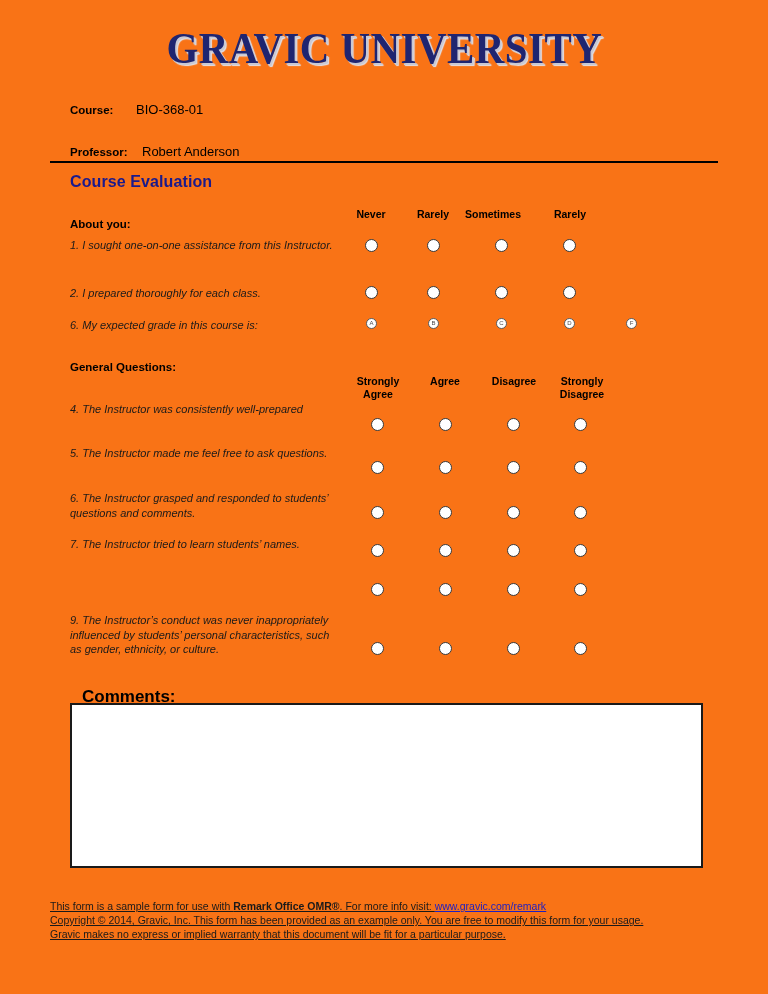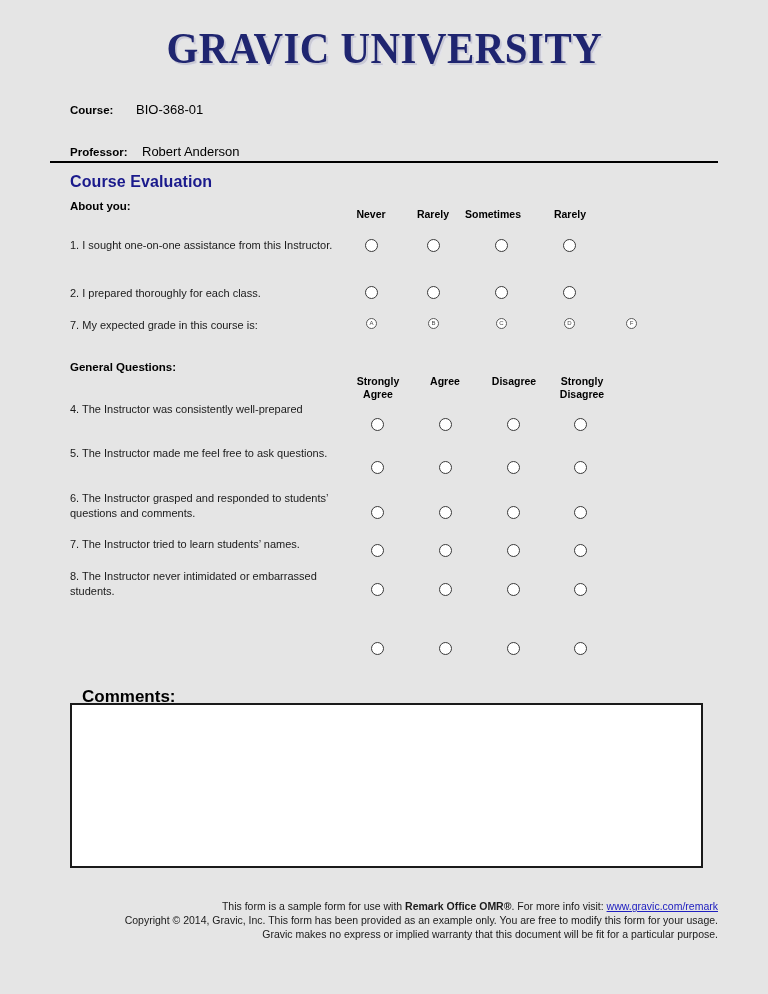--- a/index.html
+++ b/index.html
@@ -15,21 +15,21 @@
     font-family: "Liberation Sans", sans-serif;
     color: #000000;
     overflow: hidden;
   }
 
   .page {
     position: absolute;
     left: 0; top: 0;
     width: 768px;
     height: 994px;
-    background: #e5e5e5;
+    background: #f97316;
   }
 
   
   .masthead {
     position: absolute;
     left: 0;
     top: 26px;
     width: 768px;
     text-align: center;
   }
@@ -88,21 +88,21 @@
     color: #1a1a8c;
     letter-spacing: 0.1px;
   }
 
   .subsection-label {
     position: absolute;
     left: 70px;
     font-size: 11.5px;
     font-weight: bold;
   }
-  .subsection-label.about { top: 200px; text-align: right; }
+  .subsection-label.about { top: 218px; text-align: right; }
   .subsection-label.general { top: 361px; }
 
   .comments-label {
     position: absolute;
     left: 82px;
     top: 687px;
     font-size: 17px;
     font-weight: bold;
   }
 
@@ -119,20 +119,21 @@
   .col-head.band2 { top: 375px; }
 
   
   .q-text {
     position: absolute;
     left: 70px;
     width: 268px;
     font-size: 11px;
     line-height: 14.5px;
     color: #1a1a1a;
+    font-style: italic;
   }
 
   
   .bubble {
     position: absolute;
     width: 13px;
     height: 13px;
     border: 1.2px solid #3a3a3a;
     border-radius: 50%;
     box-sizing: border-box;
@@ -160,24 +161,25 @@
     box-sizing: border-box;
     background: #ffffff;
   }
 
   
   .footer {
     position: absolute;
     left: 50px;
     top: 899px;
     width: 668px;
-    text-align: right;
+    text-align: left;
     font-size: 10.5px;
     line-height: 14px;
     color: #1a1a1a;
+    text-decoration: underline;
   }
   .footer b { font-weight: bold; }
   .footer a,
   .footer .link {
     color: #2020c0;
     text-decoration: underline;
   }
   .footer-line { display: block; white-space: nowrap; }
 </style>
 </head>
@@ -213,21 +215,21 @@
   <span class="bubble" style="left:427px; top:239px;"></span>
   <span class="bubble" style="left:495px; top:239px;"></span>
   <span class="bubble" style="left:563px; top:239px;"></span>
 
   <div class="q-text" style="top:286px;">2. I prepared thoroughly for each class.</div>
   <span class="bubble" style="left:365px; top:286px;"></span>
   <span class="bubble" style="left:427px; top:286px;"></span>
   <span class="bubble" style="left:495px; top:286px;"></span>
   <span class="bubble" style="left:563px; top:286px;"></span>
 
-  <div class="q-text" style="top:318px;">7. My expected grade in this course is:</div>
+  <div class="q-text" style="top:318px;">6. My expected grade in this course is:</div>
   <span class="bubble small" style="left:366px; top:318px;">A</span>
   <span class="bubble small" style="left:428px; top:318px;">B</span>
   <span class="bubble small" style="left:496px; top:318px;">C</span>
   <span class="bubble small" style="left:564px; top:318px;">D</span>
   <span class="bubble small" style="left:626px; top:318px;">F</span>
 
   <div class="subsection-label general">General Questions:</div>
 
   <div class="col-head band2" style="left:345px; width:66px;">Strongly
 Agree</div>
@@ -253,26 +255,26 @@
   <span class="bubble" style="left:439px; top:506px;"></span>
   <span class="bubble" style="left:507px; top:506px;"></span>
   <span class="bubble" style="left:574px; top:506px;"></span>
 
   <div class="q-text" style="top:537px; width:290px;">7. The Instructor tried to learn students’ names.</div>
   <span class="bubble" style="left:371px; top:544px;"></span>
   <span class="bubble" style="left:439px; top:544px;"></span>
   <span class="bubble" style="left:507px; top:544px;"></span>
   <span class="bubble" style="left:574px; top:544px;"></span>
 
-  <div class="q-text" style="top:569px;">8. The Instructor never intimidated or embarrassed students.</div>
   <span class="bubble" style="left:371px; top:583px;"></span>
   <span class="bubble" style="left:439px; top:583px;"></span>
   <span class="bubble" style="left:507px; top:583px;"></span>
   <span class="bubble" style="left:574px; top:583px;"></span>
 
+  <div class="q-text" style="top:613px;">9. The Instructor’s conduct was never inappropriately influenced by students’ personal characteristics, such as gender, ethnicity, or culture.</div>
   <span class="bubble" style="left:371px; top:642px;"></span>
   <span class="bubble" style="left:439px; top:642px;"></span>
   <span class="bubble" style="left:507px; top:642px;"></span>
   <span class="bubble" style="left:574px; top:642px;"></span>
 
   <div class="comments-label">Comments:</div>
   <div class="comments-box"></div>
 
   <div class="footer">
     <span class="footer-line"><span>This form is a sample form for use with </span><b>Remark Office OMR®</b><span>. For more info visit: </span><span class="link">www.gravic.com/remark</span></span>

